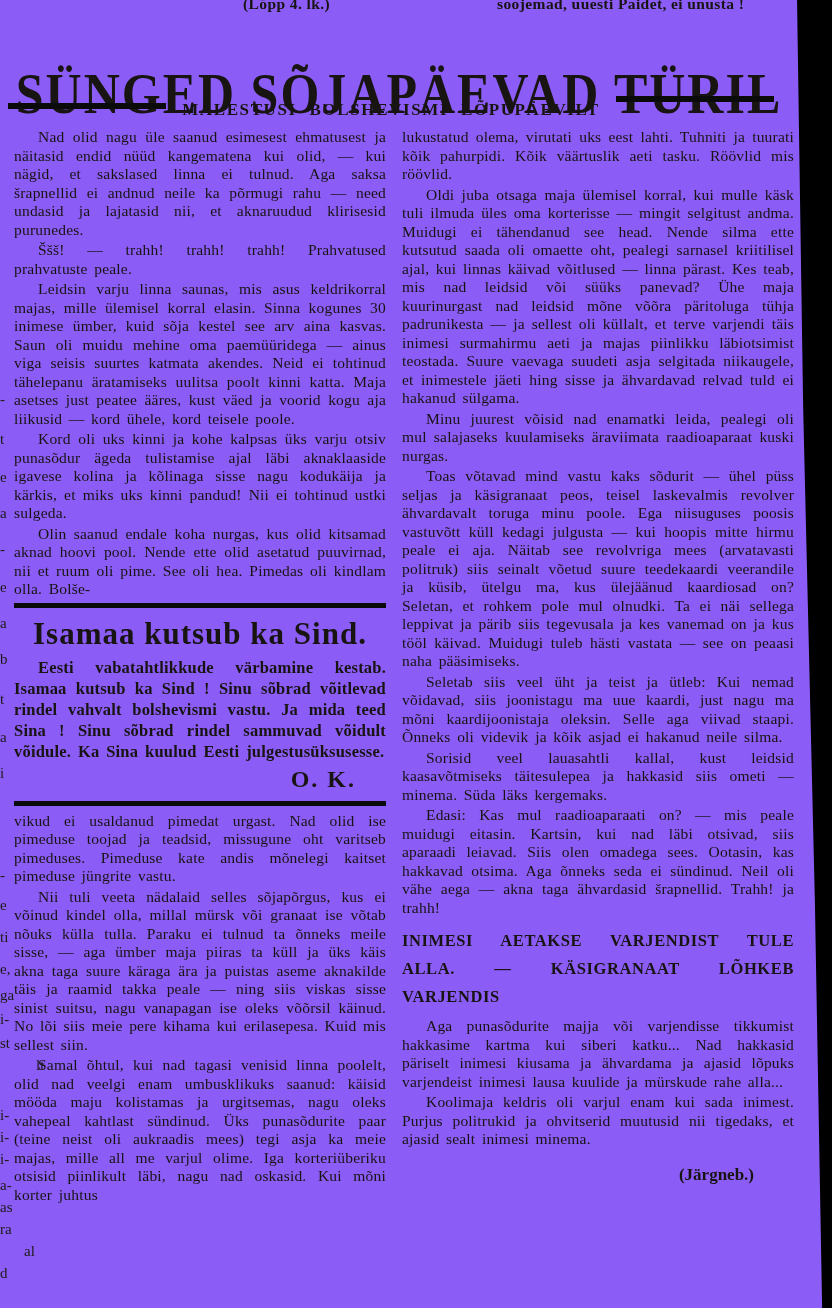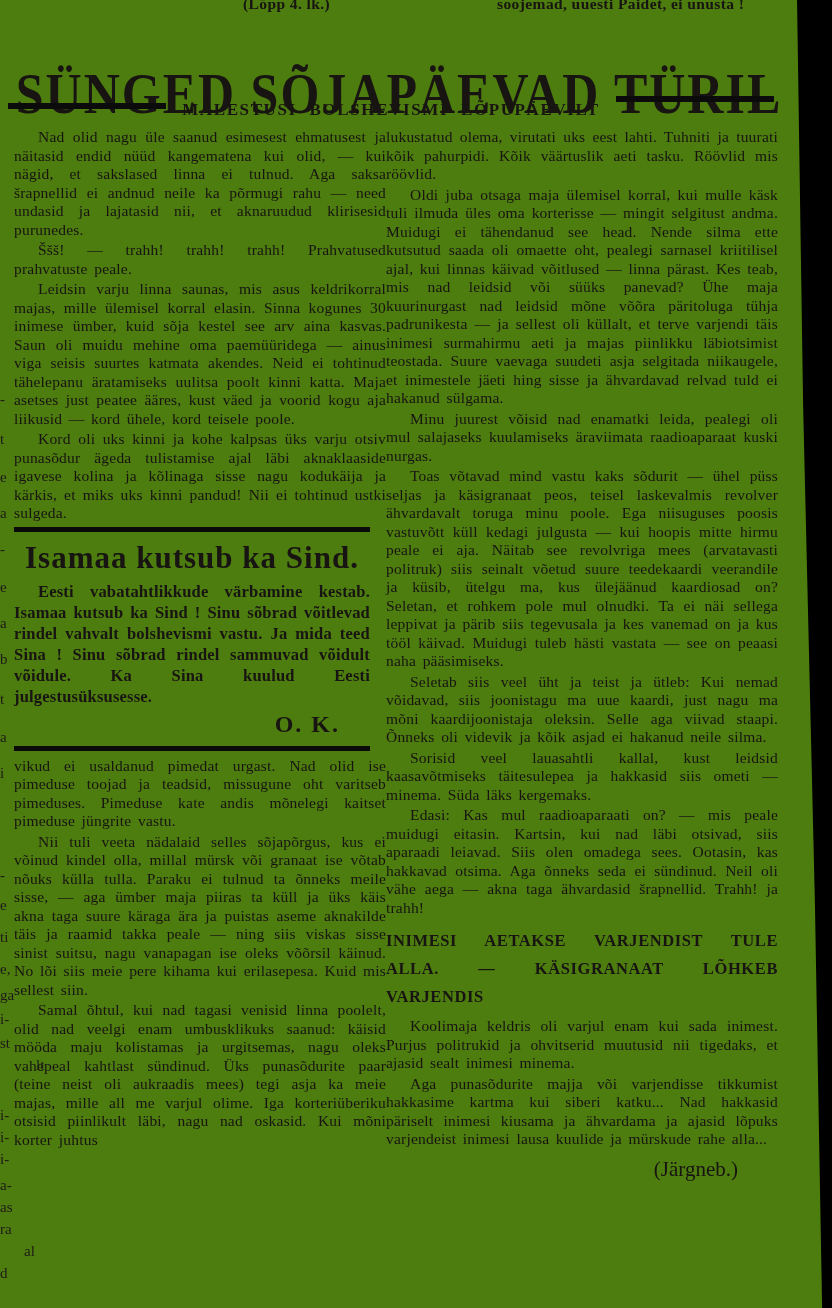--- a/index.html
+++ b/index.html
@@ -1,21 +1,21 @@
 <!DOCTYPE html>
 <html lang="et"><head>
 <meta charset="utf-8">
 <title>Sünged sõjapäevad Türil</title>
 <style>
   html,body{margin:0;padding:0;background:#888;}
   .page{
     position:relative;
     width:832px;height:1308px;
     margin:0 auto;
-    background:#4d7c0f;
+    background:#8b5cf6;
     color:#171411;
     font-family:"Liberation Serif","DejaVu Serif",serif;
     overflow:hidden;
     -webkit-font-smoothing:antialiased;
   }
   
   .top-frags{position:absolute;top:0;left:0;width:100%;height:15px;overflow:hidden;}
   .top-frag{position:absolute;top:-5px;font-size:15.5px;font-weight:bold;letter-spacing:.4px;white-space:nowrap;}
   .top-frag.left{left:243px;}
   .top-frag.right{left:497px;}
@@ -35,53 +35,53 @@
   .sub-rule.left{transform:translateY(3px);}
   .sub-rule.right{transform:translateY(-4px);}
   .subtitle{
     font-weight:bold;font-size:17px;letter-spacing:1.6px;word-spacing:7px;
     margin:0 16px;white-space:nowrap;
   }
 
   
   .columns{
     position:absolute;top:128px;left:14px;width:780px;
-    display:grid;grid-template-columns:372px 392px;
+    display:grid;grid-template-columns:372px 392px;column-gap:16px;
   }
   .col p{
     margin:0 0 2px 0;
     font-size:15.5px;line-height:18.5px;
     text-align:justify;text-justify:inter-word;
     word-spacing:2.5px;letter-spacing:.2px;
   }
   .col p.indent{text-indent:24px;}
 
   
-  .promo-box{margin:4px 16px 6px 0;}
+  .promo-box{margin:4px 0 6px 0;}
   .rule-thick{height:5px;background:#0a0a0a;margin:2px 0;}
   .promo-title{
     margin:7px 0 6px 0;text-align:center;
     font-weight:bold;font-size:31px;letter-spacing:1px;
     transform:scaleY(1.05);transform-origin:top center;
   }
   .promo-body{
     font-weight:bold;font-size:16.5px !important;line-height:21px !important;
     word-spacing:3px;margin:0 0 2px 0 !important;
   }
   .promo-sig{font-weight:bold;font-size:24px;text-align:right;padding:2px 30px 6px 0;letter-spacing:2px;}
 
   
   .section-subhead{
     margin:10px 0 6px 0;
     font-weight:bold;font-size:16.5px;line-height:28px;
     letter-spacing:.6px;word-spacing:4px;text-align:justify;
   }
   .continuation{
-    margin-top:8px;
-    font-weight:normal;font-size:21px;text-align:right;padding-right:40px;
+    margin-top:16px;
+    font-weight:bold;font-size:17px;text-align:right;padding-right:40px;
   }
 
   
   .edge-frags{position:absolute;top:0;left:0;width:14px;height:100%;}
   .edge-frag{position:absolute;left:0;font-size:15px;color:#1d1a17;line-height:15px;}
 
   
   .scan-edge{
     position:absolute;top:0;right:0;width:38px;height:100%;
     background:#000;
@@ -106,20 +106,21 @@
     <div class="sub-rule right"></div>
   </div>
 
   <div class="columns">
 
     <div class="col">
       <p class="indent">Nad olid nagu üle saanud esimesest ehmatusest ja näitasid endid nüüd kangematena kui olid, — kui nägid, et sakslased linna ei tulnud. Aga saksa šrapnellid ei andnud neile ka põrmugi rahu — need undasid ja lajatasid nii, et aknaruudud klirisesid purunedes.</p>
       <p class="indent">Ššš! — trahh! trahh! trahh! Prahvatused prahvatuste peale.</p>
       <p class="indent">Leidsin varju linna saunas, mis asus keldrikorral majas, mille ülemisel korral elasin. Sinna kogunes 30 inimese ümber, kuid sõja kestel see arv aina kasvas. Saun oli muidu mehine oma paemüüridega — ainus viga seisis suurtes katmata akendes. Neid ei tohtinud tähelepanu äratamiseks uulitsa poolt kinni katta. Maja asetses just peatee ääres, kust väed ja voorid kogu aja liikusid — kord ühele, kord teisele poole.</p>
       <p class="indent">Kord oli uks kinni ja kohe kalpsas üks varju otsiv punasõdur ägeda tulistamise ajal läbi aknaklaaside igavese kolina ja kõlinaga sisse nagu kodukäija ja kärkis, et miks uks kinni pandud! Nii ei tohtinud ustki sulgeda.</p>
+      <p class="indent">Olin saanud endale koha nurgas, kus olid kitsamad aknad hoovi pool. Nende ette olid asetatud puuvirnad, nii et ruum oli pime. See oli hea. Pimedas oli kindlam olla. Bolše-</p>
 
       <div class="promo-box">
         <div class="rule-thick"></div>
         <h2 class="promo-title">Isamaa kutsub ka Sind.</h2>
         <p class="promo-body indent">Eesti vabatahtlikkude värbamine kestab. Isamaa kutsub ka Sind ! Sinu sõbrad võitlevad rindel vahvalt bolshevismi vastu. Ja mida teed Sina ! Sinu sõbrad rindel sammuvad võidult võidule. Ka Sina kuulud Eesti julgestusüksusesse.</p>
         <div class="promo-sig">O. K.</div>
         <div class="rule-thick"></div>
       </div>
 
       <p>vikud ei usaldanud pimedat urgast. Nad olid ise pimeduse toojad ja teadsid, missugune oht varitseb pimeduses. Pimeduse kate andis mõnelegi kaitset pimeduse jüngrite vastu.</p>
@@ -131,22 +132,22 @@
       <p>lukustatud olema, virutati uks eest lahti. Tuhniti ja tuurati kõik pahurpidi. Kõik väärtuslik aeti tasku. Röövlid mis röövlid.</p>
       <p class="indent">Oldi juba otsaga maja ülemisel korral, kui mulle käsk tuli ilmuda üles oma korterisse — mingit selgitust andma. Muidugi ei tähendanud see head. Nende silma ette kutsutud saada oli omaette oht, pealegi sarnasel kriitilisel ajal, kui linnas käivad võitlused — linna pärast. Kes teab, mis nad leidsid või süüks panevad? Ühe maja kuurinurgast nad leidsid mõne võõra päritoluga tühja padrunikesta — ja sellest oli küllalt, et terve varjendi täis inimesi surmahirmu aeti ja majas piinlikku läbiotsimist teostada. Suure vaevaga suudeti asja selgitada niikaugele, et inimestele jäeti hing sisse ja ähvardavad relvad tuld ei hakanud sülgama.</p>
       <p class="indent">Minu juurest võisid nad enamatki leida, pealegi oli mul salajaseks kuulamiseks äraviimata raadioaparaat kuski nurgas.</p>
       <p class="indent">Toas võtavad mind vastu kaks sõdurit — ühel püss seljas ja käsigranaat peos, teisel laskevalmis revolver ähvardavalt toruga minu poole. Ega niisuguses poosis vastuvõtt küll kedagi julgusta — kui hoopis mitte hirmu peale ei aja. Näitab see revolvriga mees (arvatavasti politruk) siis seinalt võetud suure teedekaardi veerandile ja küsib, ütelgu ma, kus ülejäänud kaardiosad on? Seletan, et rohkem pole mul olnudki. Ta ei näi sellega leppivat ja pärib siis tegevusala ja kes vanemad on ja kus tööl käivad. Muidugi tuleb hästi vastata — see on peaasi naha pääsimiseks.</p>
       <p class="indent">Seletab siis veel üht ja teist ja ütleb: Kui nemad võidavad, siis joonistagu ma uue kaardi, just nagu ma mõni kaardijoonistaja oleksin. Selle aga viivad staapi. Õnneks oli videvik ja kõik asjad ei hakanud neile silma.</p>
       <p class="indent">Sorisid veel lauasahtli kallal, kust leidsid kaasavõtmiseks täitesulepea ja hakkasid siis ometi — minema. Süda läks kergemaks.</p>
       <p class="indent">Edasi: Kas mul raadioaparaati on? — mis peale muidugi eitasin. Kartsin, kui nad läbi otsivad, siis aparaadi leiavad. Siis olen omadega sees. Ootasin, kas hakkavad otsima. Aga õnneks seda ei sündinud. Neil oli vähe aega — akna taga ähvardasid šrapnellid. Trahh! ja trahh!</p>
 
       <h3 class="section-subhead">INIMESI AETAKSE VARJENDIST TULE ALLA. — KÄSIGRANAAT LÕHKEB VARJENDIS</h3>
 
+      <p class="indent">Aga punasõdurite majja või varjendisse tikkumist hakkasime kartma kui siberi katku... Nad hakkasid päriselt inimesi kiusama ja ähvardama ja ajasid lõpuks varjendeist inimesi lausa kuulide ja mürskude rahe alla...</p>
       <p class="indent">Koolimaja keldris oli varjul enam kui sada inimest. Purjus politrukid ja ohvitserid muutusid nii tigedaks, et ajasid sealt inimesi minema.</p>
-      <p class="indent">Aga punasõdurite majja või varjendisse tikkumist hakkasime kartma kui siberi katku... Nad hakkasid päriselt inimesi kiusama ja ähvardama ja ajasid lõpuks varjendeist inimesi lausa kuulide ja mürskude rahe alla...</p>
 
       <div class="continuation">(Järgneb.)</div>
     </div>
 
   </div>
 
   <div class="edge-frags">
       <span class="edge-frag" style="top: 392px;">-</span>
       <span class="edge-frag" style="top: 432px;">t</span>
       <span class="edge-frag" style="top: 470px;">e</span>

